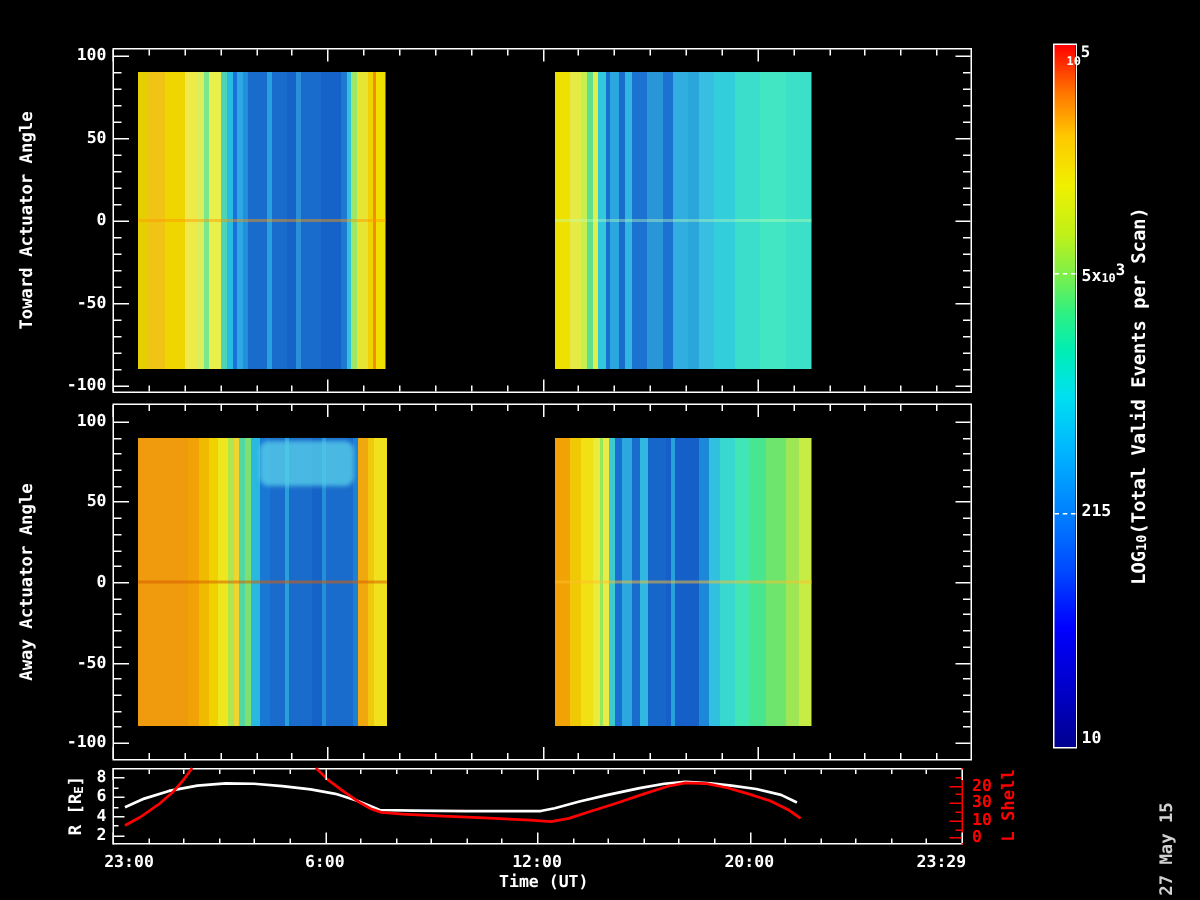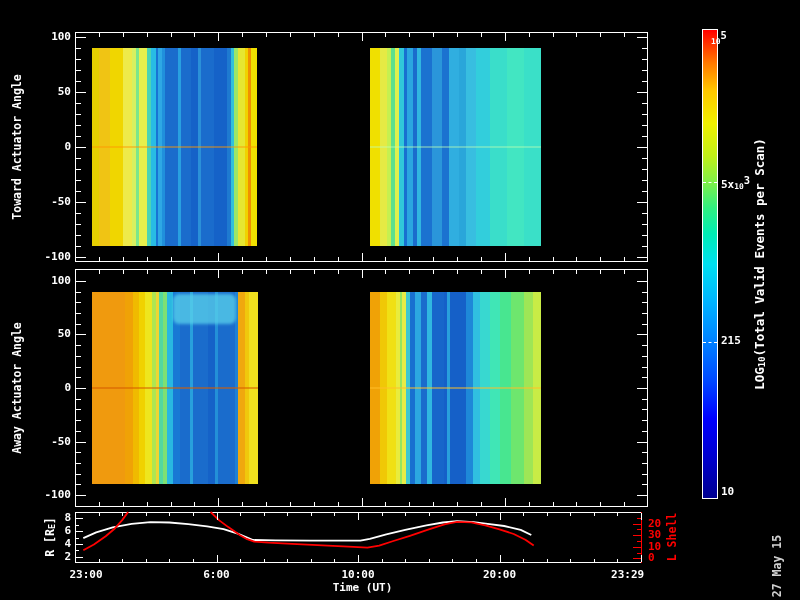--- a/index.html
+++ b/index.html
@@ -329,21 +329,21 @@
     <div class="num right-align" style="left: 31px; top: 140px; width: 40px;">0</div>
     <div class="num right-align" style="left: 31px; top: 195px; width: 40px;">-50</div>
     <div class="num right-align" style="left: 31px; top: 250px; width: 40px;">-100</div>
     <div class="num right-align" style="left: 31px; top: 274px; width: 40px;">100</div>
     <div class="num right-align" style="left: 31px; top: 327px; width: 40px;">50</div>
     <div class="num right-align" style="left: 31px; top: 381px; width: 40px;">0</div>
     <div class="num right-align" style="left: 31px; top: 435px; width: 40px;">-50</div>
     <div class="num right-align" style="left: 31px; top: 488px; width: 40px;">-100</div>
     <div class="num" style="left: 56px; top: 568px; width: 60px; text-align: center;">23:00</div>
     <div class="num" style="left: 186.5px; top: 568px; width: 60px; text-align: center;">6:00</div>
-    <div class="num" style="left: 328px; top: 568px; width: 60px; text-align: center;">10:00</div>
+    <div class="num" style="left: 328px; top: 568px; width: 60px; text-align: center;">12:00</div>
     <div class="num" style="left: 469.5px; top: 568px; width: 60px; text-align: center;">20:00</div>
     <div class="num" style="left: 597.599px; top: 568px; width: 60px; text-align: center;">23:29</div>
     <div class="num" style="left: 711px; top: 29px;"><span class="tsmall">10</span><span class="tsup">5</span></div>
     <div class="cbdash" style="left: 703px; top: 182px; width: 14px;"></div>
     <div class="num" style="left: 721px; top: 174.1px;"><span>5x</span><span class="tsmall">10</span><span class="tsup">3</span></div>
     <div class="cbdash" style="left: 703px; top: 342px; width: 14px;"></div>
     <div class="num" style="left: 721px; top: 334.156px;"><span>215</span></div>
     <div class="num" style="left: 721px; top: 485px;"><span>10</span></div>
   </div>
 

